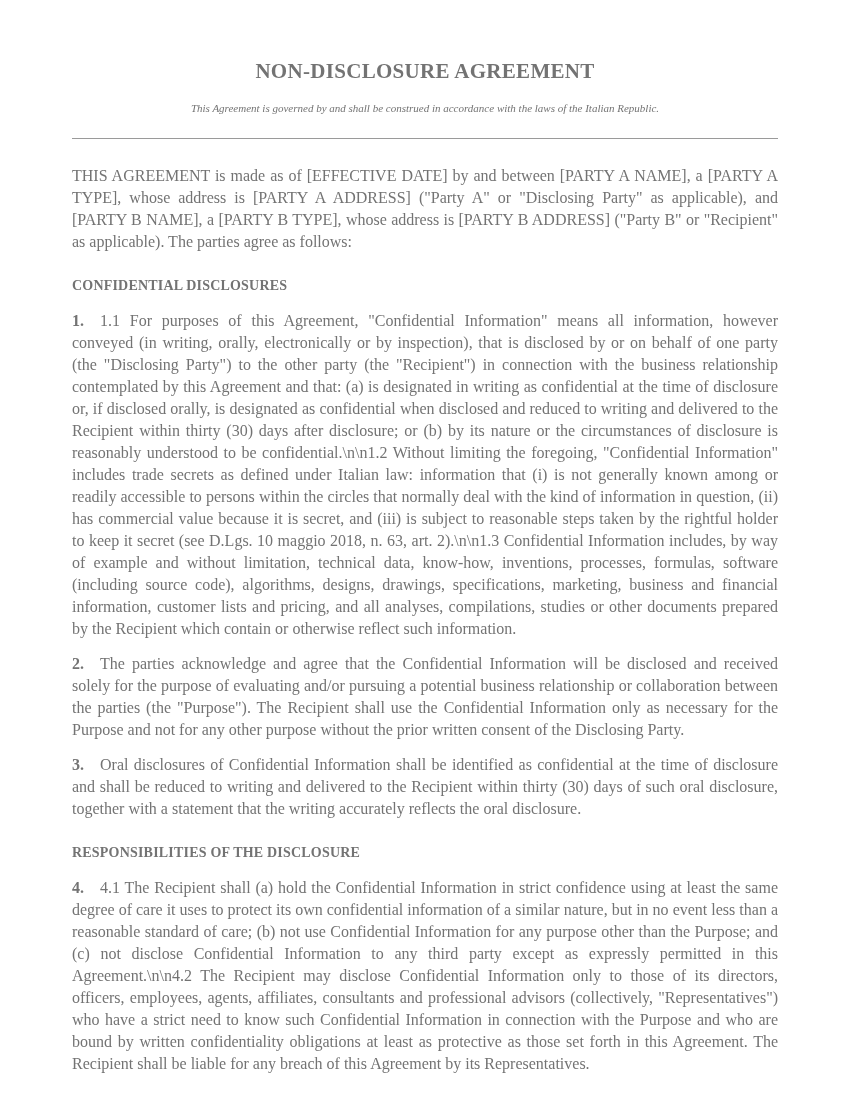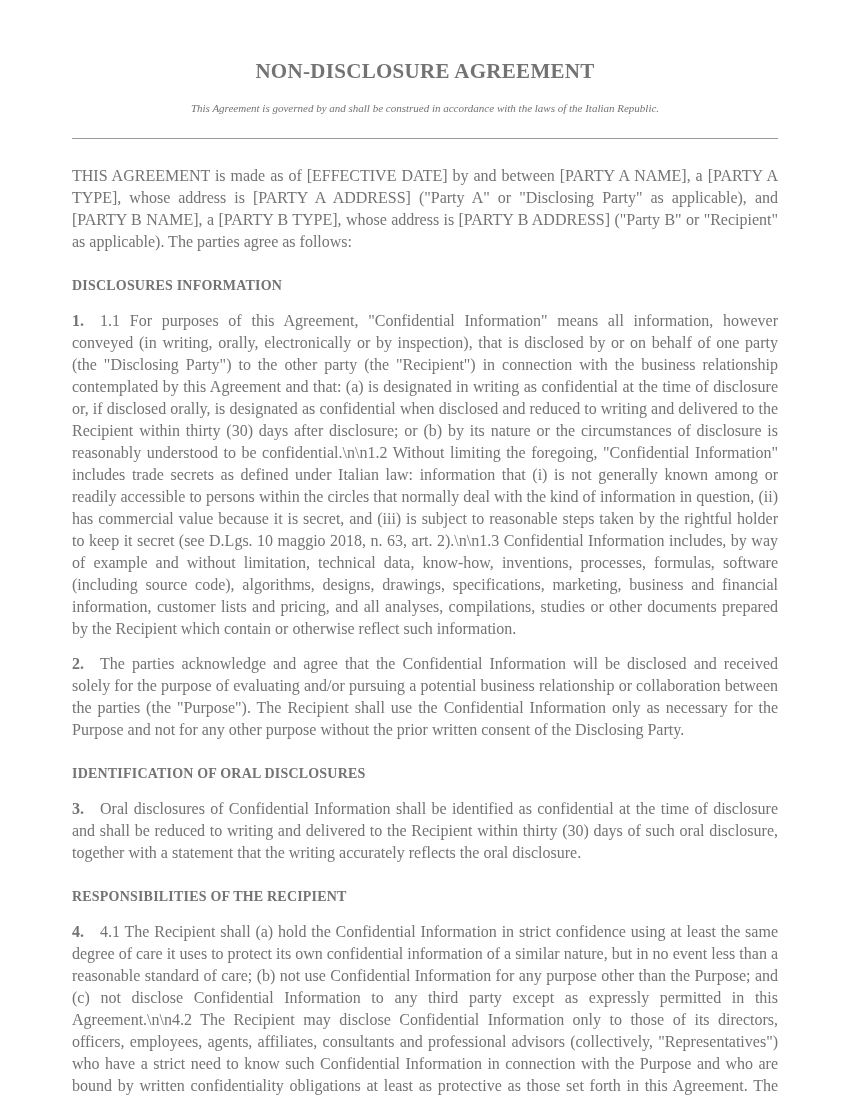--- a/index.html
+++ b/index.html
@@ -66,24 +66,23 @@
 <div class="page">
 
   <h1 class="doc-title">NON-DISCLOSURE AGREEMENT</h1>
 
   <p class="doc-subtitle">This Agreement is governed by and shall be construed in accordance with the laws of the Italian Republic.</p>
 
   <hr class="title-divider">
 
   <p class="body-par intro-par">THIS AGREEMENT is made as of [EFFECTIVE DATE] by and between [PARTY A NAME], a [PARTY A TYPE], whose address is [PARTY A ADDRESS] ("Party A" or "Disclosing Party" as applicable), and [PARTY B NAME], a [PARTY B TYPE], whose address is [PARTY B ADDRESS] ("Party B" or "Recipient" as applicable). The parties agree as follows:</p>
 
-  <h2 class="section-heading">DISCLOSURES INFORMATION</h2>
+  <h2 class="section-heading">CONFIDENTIAL DISCLOSURES</h2>
   <p class="body-par"><span class="clause-num">1.</span><span>1.1 For purposes of this Agreement, "Confidential Information" means all information, however conveyed (in writing, orally, electronically or by inspection), that is disclosed by or on behalf of one party (the "Disclosing Party") to the other party (the "Recipient") in connection with the business relationship contemplated by this Agreement and that: (a) is designated in writing as confidential at the time of disclosure or, if disclosed orally, is designated as confidential when disclosed and reduced to writing and delivered to the Recipient within thirty (30) days after disclosure; or (b) by its nature or the circumstances of disclosure is reasonably understood to be confidential.\n\n1.2 Without limiting the foregoing, "Confidential Information" includes trade secrets as defined under Italian law: information that (i) is not generally known among or readily accessible to persons within the circles that normally deal with the kind of information in question, (ii) has commercial value because it is secret, and (iii) is subject to reasonable steps taken by the rightful holder to keep it secret (see D.Lgs. 10 maggio 2018, n. 63, art. 2).\n\n1.3 Confidential Information includes, by way of example and without limitation, technical data, know-how, inventions, processes, formulas, software (including source code), algorithms, designs, drawings, specifications, marketing, business and financial information, customer lists and pricing, and all analyses, compilations, studies or other documents prepared by the Recipient which contain or otherwise reflect such information.</span></p>
 
   <p class="body-par"><span class="clause-num">2.</span><span>The parties acknowledge and agree that the Confidential Information will be disclosed and received solely for the purpose of evaluating and/or pursuing a potential business relationship or collaboration between the parties (the "Purpose"). The Recipient shall use the Confidential Information only as necessary for the Purpose and not for any other purpose without the prior written consent of the Disclosing Party.</span></p>
 
-  <h2 class="section-heading">IDENTIFICATION OF ORAL DISCLOSURES</h2>
   <p class="body-par"><span class="clause-num">3.</span><span>Oral disclosures of Confidential Information shall be identified as confidential at the time of disclosure and shall be reduced to writing and delivered to the Recipient within thirty (30) days of such oral disclosure, together with a statement that the writing accurately reflects the oral disclosure.</span></p>
 
-  <h2 class="section-heading">RESPONSIBILITIES OF THE RECIPIENT</h2>
+  <h2 class="section-heading">RESPONSIBILITIES OF THE DISCLOSURE</h2>
   <p class="body-par"><span class="clause-num">4.</span><span>4.1 The Recipient shall (a) hold the Confidential Information in strict confidence using at least the same degree of care it uses to protect its own confidential information of a similar nature, but in no event less than a reasonable standard of care; (b) not use Confidential Information for any purpose other than the Purpose; and (c) not disclose Confidential Information to any third party except as expressly permitted in this Agreement.\n\n4.2 The Recipient may disclose Confidential Information only to those of its directors, officers, employees, agents, affiliates, consultants and professional advisors (collectively, "Representatives") who have a strict need to know such Confidential Information in connection with the Purpose and who are bound by written confidentiality obligations at least as protective as those set forth in this Agreement. The Recipient shall be liable for any breach of this Agreement by its Representatives.</span></p>
 
 </div>
 
 </body></html>

